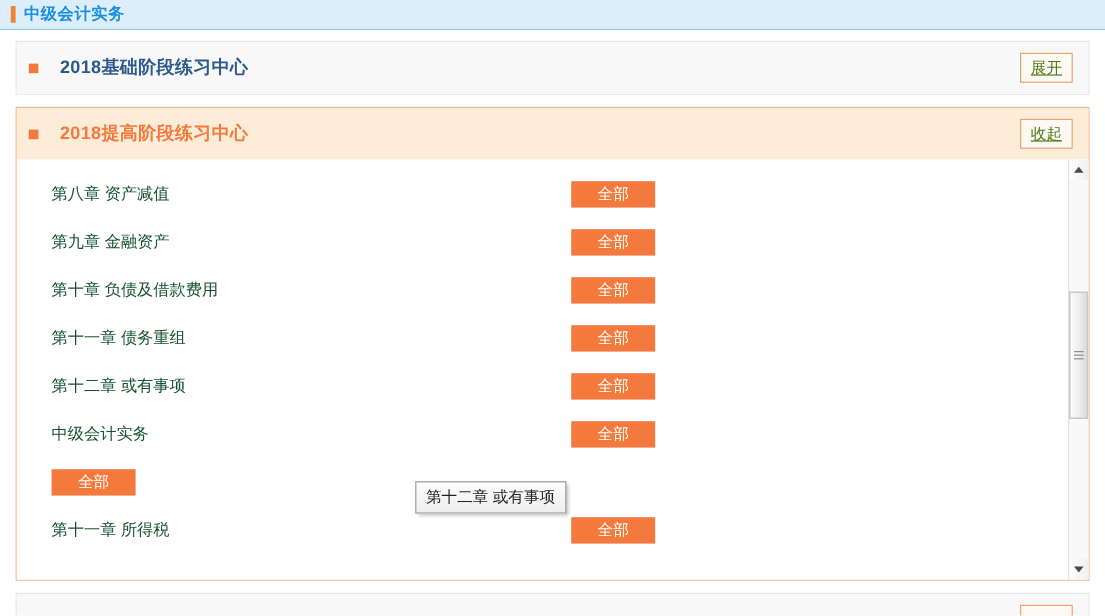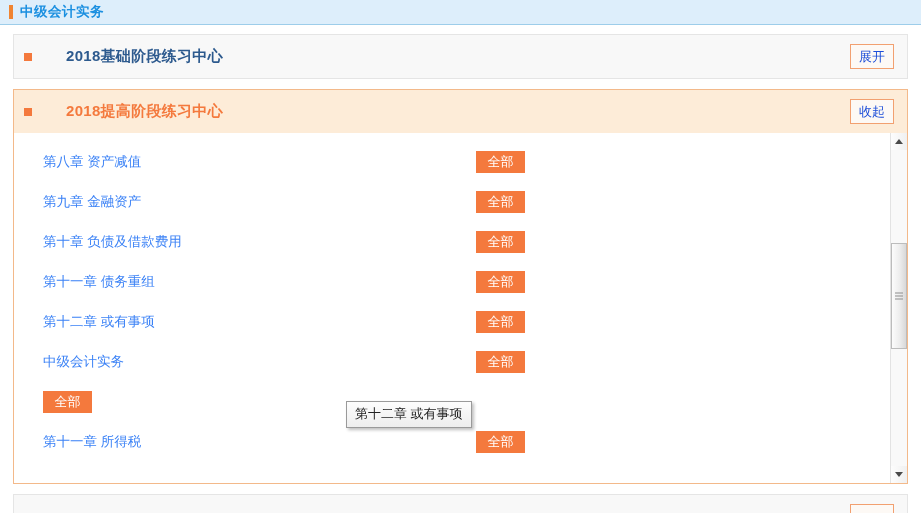--- a/index.html
+++ b/index.html
@@ -57,21 +57,20 @@
   }
 
   .panel-head {
     height: 43px;
     display: flex;
     align-items: center;
     box-sizing: border-box;
     padding: 0 13px 0 10px;
     background: #f8f8f8;
     position: relative;
-    gap: 16px;
   }
   .panel.active .panel-head {
     background: #fdecd8;
   }
   .panel-head .bullet {
     width: 8px;
     height: 8px;
     background: #f4793d;
     margin-right: 18px;
     flex: none;
@@ -86,26 +85,27 @@
     color: #f4793d;
   }
   .toggle-btn {
     margin-left: auto;
     min-width: 44px;
     height: 25px;
     line-height: 23px;
     text-align: right;
     border: 1px solid #f2a070;
     background: #fdf9f5;
-    color: #1d4ed8;
+    color: #4d7c0f;
     font-size: 13px;
     box-sizing: border-box;
     padding: 0 8px;
     cursor: pointer;
     user-select: none;
+    text-decoration: underline;
   }
 
   
   .panel-body {
     position: relative;
     height: 350px;
     overflow: hidden;
     background: #fff;
   }
   .chapter-scroll {
@@ -117,26 +117,26 @@
   }
   .chapter-row {
     height: 40px;
     display: flex;
     align-items: center;
     padding-left: 29px;
     box-sizing: border-box;
   }
   .chapter-name {
     font-size: 13.5px;
-    color: #3b82f6;
+    color: #14532d;
     width: 433px;
     flex: none;
   }
   .all-btn {
-    width: 49px;
+    width: 70px;
     height: 22px;
     line-height: 22px;
     text-align: center;
     background: #f4793d;
     color: #ffffff;
     font-size: 13px;
     cursor: pointer;
     user-select: none;
     flex: none;
   }

